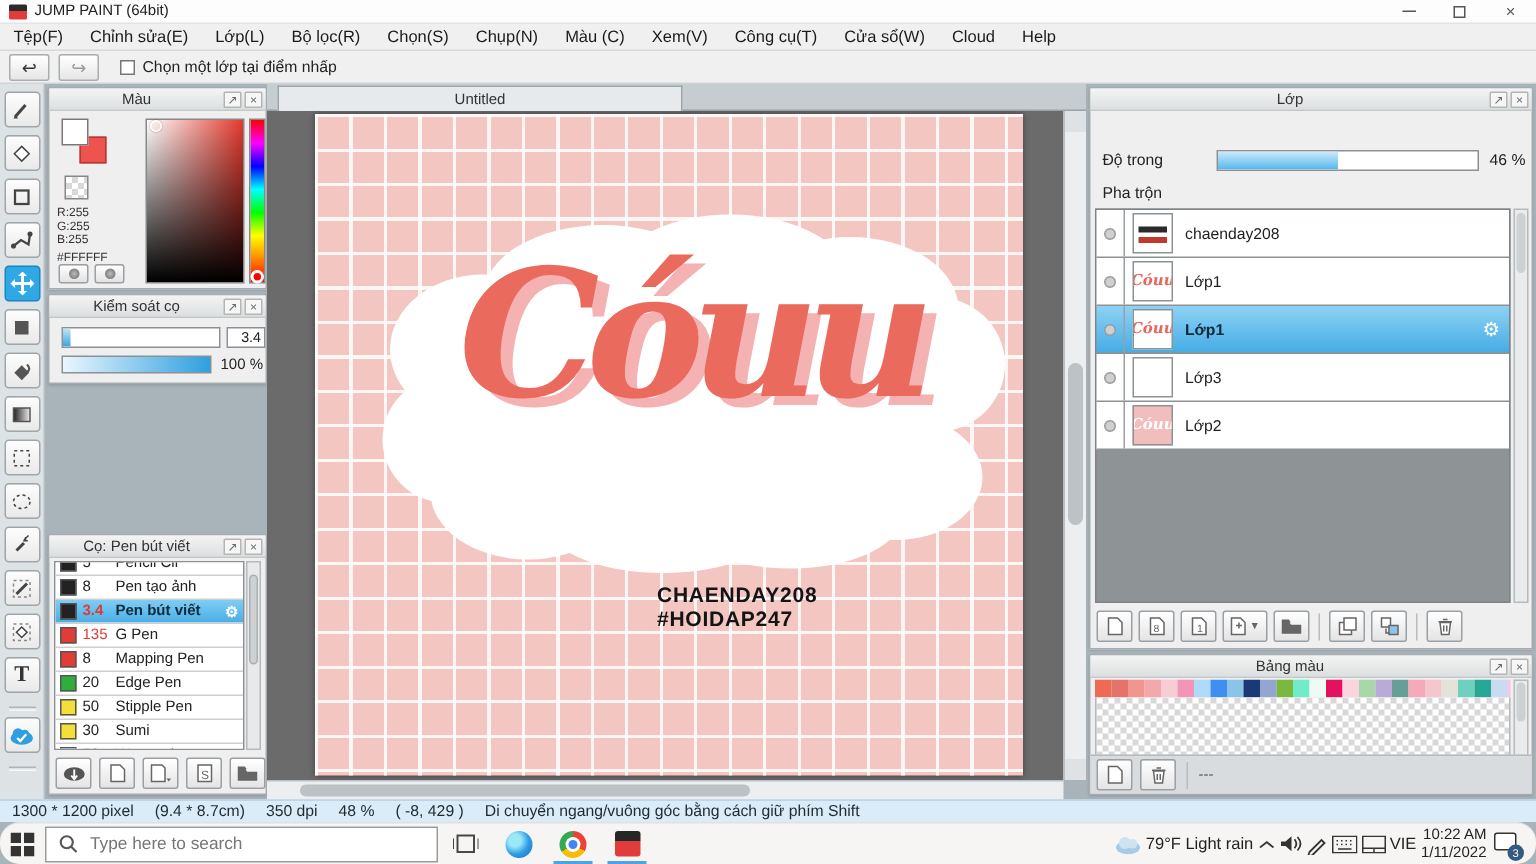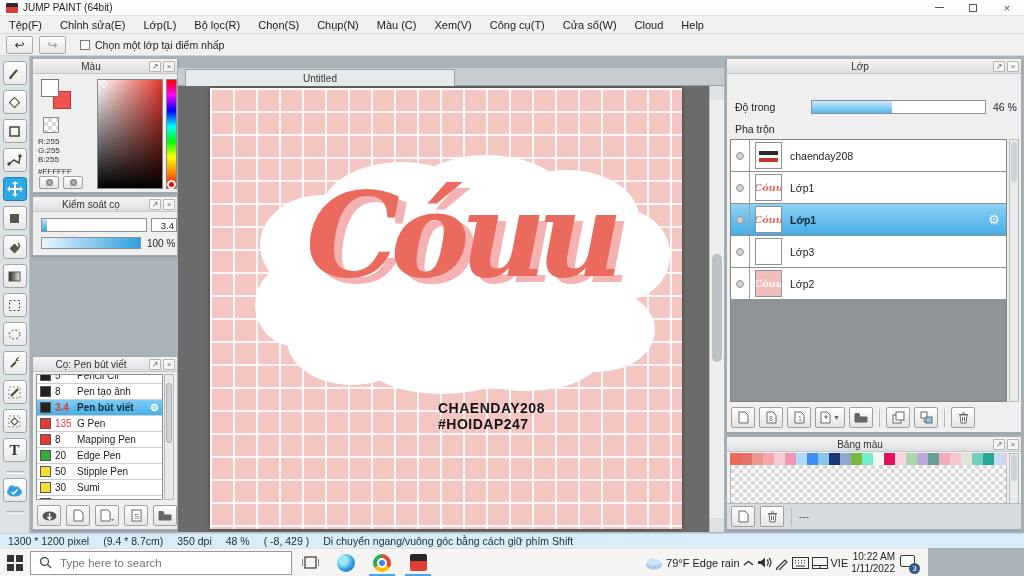--- a/index.html
+++ b/index.html
@@ -70,21 +70,21 @@
   .brow .bsz.red{color:#e03c36;}
   .brow.sel{background:linear-gradient(#7ecdf4,#4aaee6);font-weight:bold;color:#102a3a;}
   .brow .gear{margin-left:auto;margin-right:3px;color:#fff;font-size:10px;}
   .bscroll{position:absolute;right:3px;top:17px;width:10px;bottom:29px;background:#e9e9e9;border:1px solid #b5babd;}
   .bscroll .thumb{position:absolute;left:1px;right:1px;top:8px;height:60px;background:#cdd1d3;border:1px solid #aab0b3;border-radius:4px;}
   .bbtns{position:absolute;left:4px;bottom:3px;display:flex;gap:5px;align-items:center;}
   .sqbtn{width:24px;height:21px;background:linear-gradient(#ffffff,#e4e4e4);border:1px solid #9aa0a3;border-radius:2px;display:flex;align-items:center;justify-content:center;font-size:10px;color:#444;}
   .sqbtn svg{display:block;}
 
   
-  .canvas-region{position:absolute;left:178px;top:12px;width:546px;height:477px;}
+  .canvas-region{position:absolute;left:178px;top:0;width:546px;height:477px;}
   .tabbar{position:absolute;left:0;top:0;right:0;height:18px;background:#c6cdd1;border-bottom:1px solid #9aa2a7;}
   .tab{position:absolute;left:7px;top:1px;width:270px;height:17px;background:#e6eaec;border:1px solid #9aa2a7;border-bottom:none;font-size:10px;color:#333;display:flex;align-items:center;justify-content:center;}
   .viewport{position:absolute;left:0;top:18px;right:15px;bottom:13px;background:#6b6b6b;overflow:hidden;}
   .paper{position:absolute;left:32px;top:2px;width:472px;height:441px;background-color:#f3c6c1;background-image:repeating-linear-gradient(to right,rgba(255,255,255,.85) 0 2px,transparent 2px 23px),repeating-linear-gradient(to bottom,rgba(255,255,255,.85) 0 2px,transparent 2px 23px);box-shadow:0 0 4px rgba(0,0,0,.4);}
   .art-title{position:absolute;left:55px;top:88px;width:390px;text-align:center;font-family:"DejaVu Serif",serif;font-style:italic;font-weight:bold;font-size:118px;letter-spacing:-9px;color:#ea6a5e;text-shadow:8px 6px 0 #f5b2b2;line-height:1;}
   .credit{position:absolute;left:228px;top:312px;width:160px;font-weight:bold;font-size:14px;line-height:16px;color:#141414;letter-spacing:.5px;}
   .vscroll{position:absolute;right:0;top:18px;width:15px;bottom:13px;background:#eceef0;border-left:1px solid #b9bfc3;}
   .vscroll .thumb{position:absolute;left:2px;right:2px;top:168px;height:108px;background:#bdc2c5;border-radius:6px;}
   .vscroll .cap{position:absolute;left:0;right:0;height:14px;background:#dfe2e4;}
   .hscroll{position:absolute;left:0;bottom:0;right:15px;height:13px;background:#eceef0;border-top:1px solid #b9bfc3;}
@@ -119,21 +119,21 @@
   .parea{position:absolute;left:3px;top:28px;right:14px;height:40px;border:1px solid #b5babd;border-top:none;}
   .pfoot{position:absolute;left:0px;bottom:0;right:0;height:26px;background:#d9dcde;border-top:1px solid #b5babd;display:flex;align-items:center;padding-left:4px;gap:5px;font-size:10px;color:#555;}
   .pscroll{position:absolute;right:2px;top:16px;width:10px;height:52px;background:#e9ebec;border:1px solid #b5babd;}
   .pscroll .thumb{position:absolute;left:1px;right:1px;top:1px;height:26px;background:#cdd1d3;border-radius:4px;}
 
   
   .statusbar{position:absolute;left:0;top:533px;width:1024px;height:15px;background:#d9ecf8;border-top:1px solid #bcd6e8;display:flex;align-items:center;font-size:10.5px;color:#1c2b33;padding-left:8px;}
   .statusbar span{margin-right:14px;white-space:nowrap;}
 
   
-  .taskbar{position:absolute;left:0;top:548px;width:928px;height:28px;background:#f7f5f4;border-top:1px solid #e3e0df;display:flex;align-items:center;}
+  .taskbar{position:absolute;left:0;top:548px;width:1024px;height:28px;background:#f7f5f4;border-top:1px solid #e3e0df;display:flex;align-items:center;border-radius:13px;}
   .startbtn{width:30px;height:28px;display:flex;align-items:center;justify-content:center;}
   .searchbox{width:262px;height:24px;background:#fff;border:1px solid #9b9b9b;display:flex;align-items:center;padding-left:8px;gap:8px;}
   .searchbox input{border:none;outline:none;font-size:11.5px;color:#444;width:200px;background:transparent;}
   .tk-ico{width:36px;height:28px;display:flex;align-items:center;justify-content:center;position:relative;}
   .tk-ico .underline{position:absolute;bottom:0;left:5px;right:5px;height:3px;background:#4da3e8;}
   .chrome-ico{width:18px;height:18px;border-radius:50%;background:conic-gradient(#ea4335 0 33%,#fbbc05 0 66%,#34a853 0 100%);position:relative;}
   .chrome-ico::before{content:"";position:absolute;left:4px;top:4px;width:10px;height:10px;border-radius:50%;background:#fff;}
   .chrome-ico::after{content:"";position:absolute;left:6px;top:6px;width:6px;height:6px;border-radius:50%;background:#4285f4;}
   .edge-ico{width:18px;height:18px;border-radius:50%;background:radial-gradient(circle at 35% 35%,#9be8f7 0 25%,#2f9fe6 55%,#1565c0 100%);}
   .jump-ico{width:17px;height:17px;border-radius:2px;background:linear-gradient(#262626 0 40%,#e03c3c 40% 100%);}
@@ -707,21 +707,21 @@
         <div class="jump-ico"></div>
         <div class="underline"></div>
       </div>
     <div class="tright">
       <svg width="18" height="14">
           <ellipse cx="9" cy="9" rx="8" ry="4.5" fill="#aacbe8"></ellipse>
           <circle cx="7" cy="6" r="4" fill="#cfe2f2"></circle>
           <circle cx="12" cy="6.5" r="3.2" fill="#cfe2f2"></circle>
         </svg>
       <span>79°F</span>
-      <span>Edge rain</span>
+      <span>Light rain</span>
       <span class="chev"><svg width="11" height="8">
             <path d="M1 6.5 L5.5 2 L10 6.5" fill="none" stroke="#333" stroke-width="1.4"></path>
           </svg></span>
       <svg width="15" height="13">
           <path d="M1 5 h3 l4 -3.5 v10 L4 8 H1 z" fill="#333"></path>
           <path d="M10 3.5 q2.5 3 0 6 M12 2 q4 4.5 0 9" fill="none" stroke="#333" stroke-width="1.2"></path>
         </svg>
       <svg width="14" height="14">
           <path d="M2 12 L10 4 l2 2 -8 8 -3 1 z" fill="none" stroke="#333" stroke-width="1.2"></path>
         </svg>

